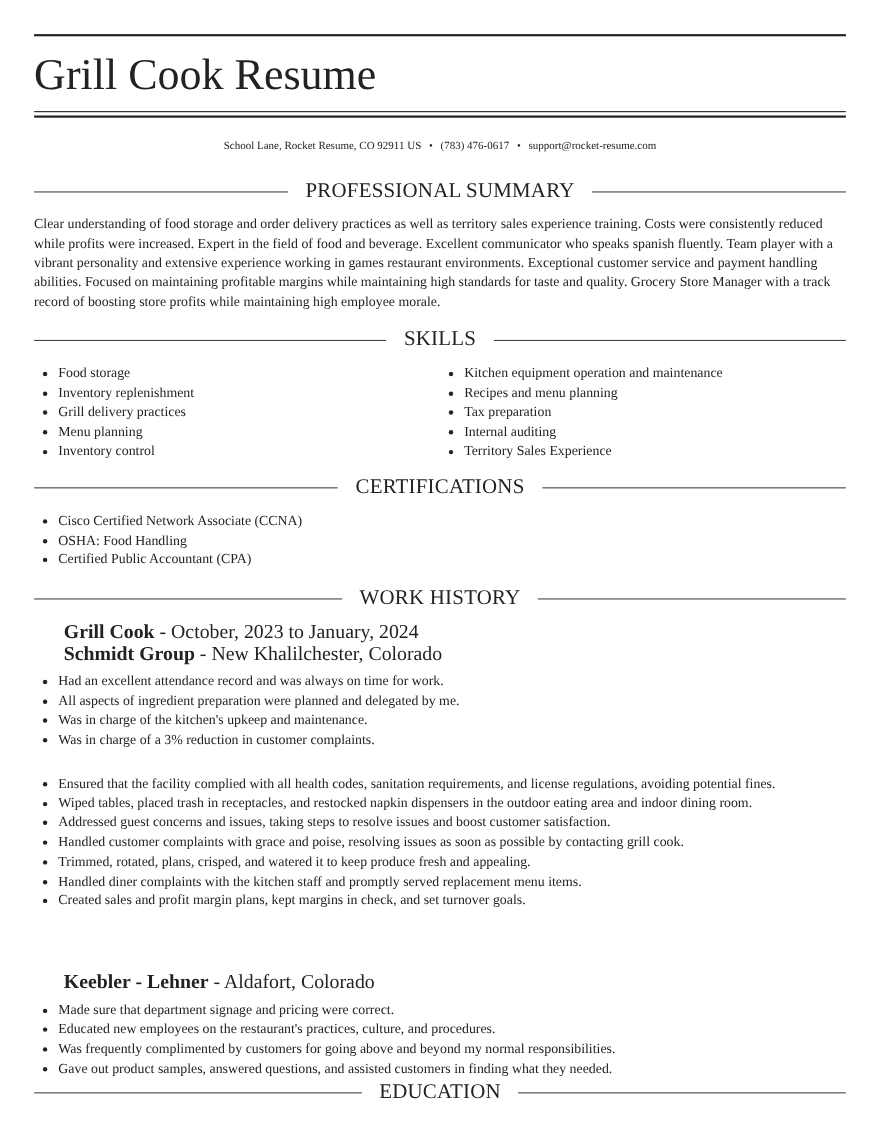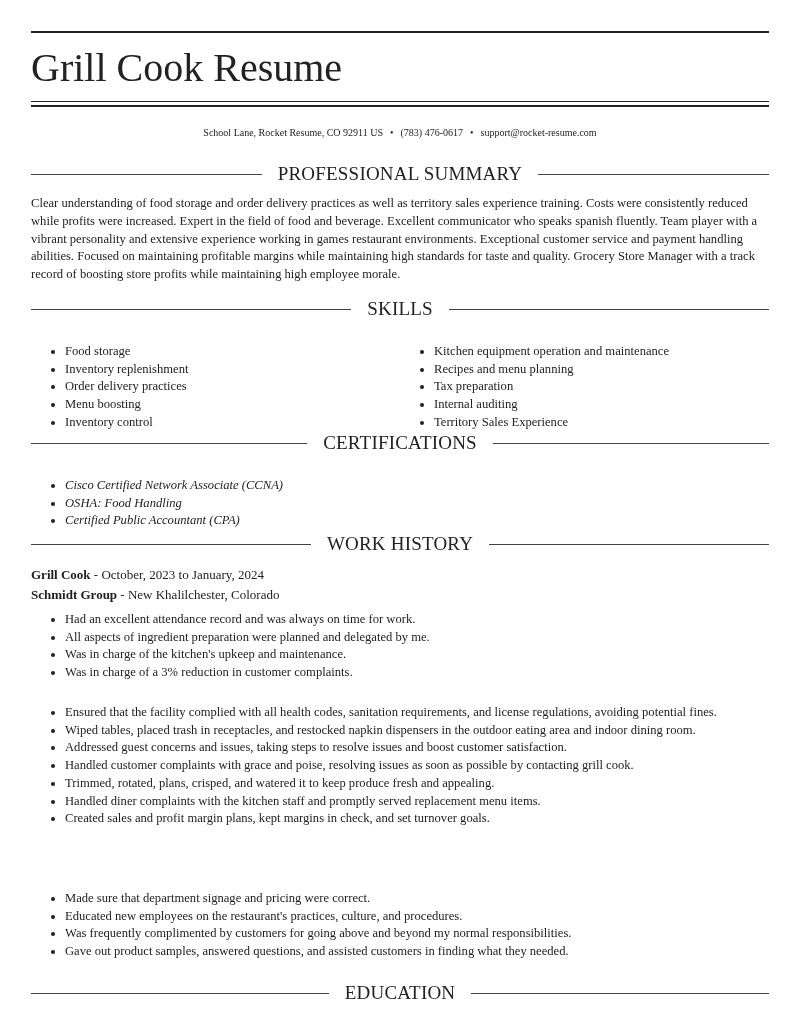--- a/index.html
+++ b/index.html
@@ -26,27 +26,27 @@
     display: flex; align-items: center;
   }
   .section-head .line { flex: 1; border-top: 1px solid #444; height: 0; }
   .section-head .label {
     padding: 0 16px; font-size: 19px; line-height: 22px; letter-spacing: 0.2px; color: #222; white-space: nowrap;
   }
   .summary {
     position: absolute; left: 31px; right: 31px; top: 195px;
     font-size: 12.6px; line-height: 17.8px; color: #222; margin: 0;
   }
-  ul { margin: 12px; padding: 0 0 0 22px; list-style: disc; }
+  ul { margin: 0; padding: 0 0 0 22px; list-style: disc; }
   li { font-size: 12.6px; line-height: 17.7px; color: #222; }
   .skills { position: absolute; left: 31px; right: 31px; top: 331px; display: flex; }
   .skills .col { width: 364px; }
-  .certs { position: absolute; left: 31px; right: 31px; top: 465px; font-style: italic; }
+  .certs { position: absolute; left: 31px; right: 31px; top: 465px; }
   .job { position: absolute; left: 31px; right: 31px; }
-  .job .line1, .job .line2 { font-size: 13px; line-height: 19.5px; color: #222; }
+  .job .line1, .job .line2 { font-size: 18px; line-height: 19.5px; color: #222; margin-left: 27px; }
   .job b { font-weight: bold; }
   .job ul { margin-top: 7px; }
 </style>
 </head>
 <body>
 
 <div class="page">
 
   <div class="rule-top"></div>
   <h1 class="title" style="margin:0;">Grill Cook Resume</h1>
@@ -66,22 +66,22 @@
 
   <div class="section-head" style="top:298px;">
     <div class="line"></div>
     <div class="label">SKILLS</div>
     <div class="line"></div>
   </div>
   <div class="skills">
     <ul class="col">
       <li>Food storage</li>
       <li>Inventory replenishment</li>
-      <li>Order delivery practices</li>
-      <li>Menu boosting</li>
+      <li>Grill delivery practices</li>
+      <li>Menu planning</li>
       <li>Inventory control</li>
     </ul>
     <ul class="col">
       <li>Kitchen equipment operation and maintenance</li>
       <li>Recipes and menu planning</li>
       <li>Tax preparation</li>
       <li>Internal auditing</li>
       <li>Territory Sales Experience</li>
     </ul>
   </div>
@@ -120,20 +120,21 @@
       <li>Wiped tables, placed trash in receptacles, and restocked napkin dispensers in the outdoor eating area and indoor dining room.</li>
       <li>Addressed guest concerns and issues, taking steps to resolve issues and boost customer satisfaction.</li>
       <li>Handled customer complaints with grace and poise, resolving issues as soon as possible by contacting grill cook.</li>
       <li>Trimmed, rotated, plans, crisped, and watered it to keep produce fresh and appealing.</li>
       <li>Handled diner complaints with the kitchen staff and promptly served replacement menu items.</li>
       <li>Created sales and profit margin plans, kept margins in check, and set turnover goals.</li>
     </ul>
   </div>
 
   <div class="job" style="top:883px;">
+    <div class="line2"><b>Keebler - Lehner</b><span> - </span><span>Aldafort, Colorado</span></div>
     <ul>
       <li>Made sure that department signage and pricing were correct.</li>
       <li>Educated new employees on the restaurant's practices, culture, and procedures.</li>
       <li>Was frequently complimented by customers for going above and beyond my normal responsibilities.</li>
       <li>Gave out product samples, answered questions, and assisted customers in finding what they needed.</li>
     </ul>
   </div>
 
   <div class="section-head" style="top:982px;">
     <div class="line"></div>

